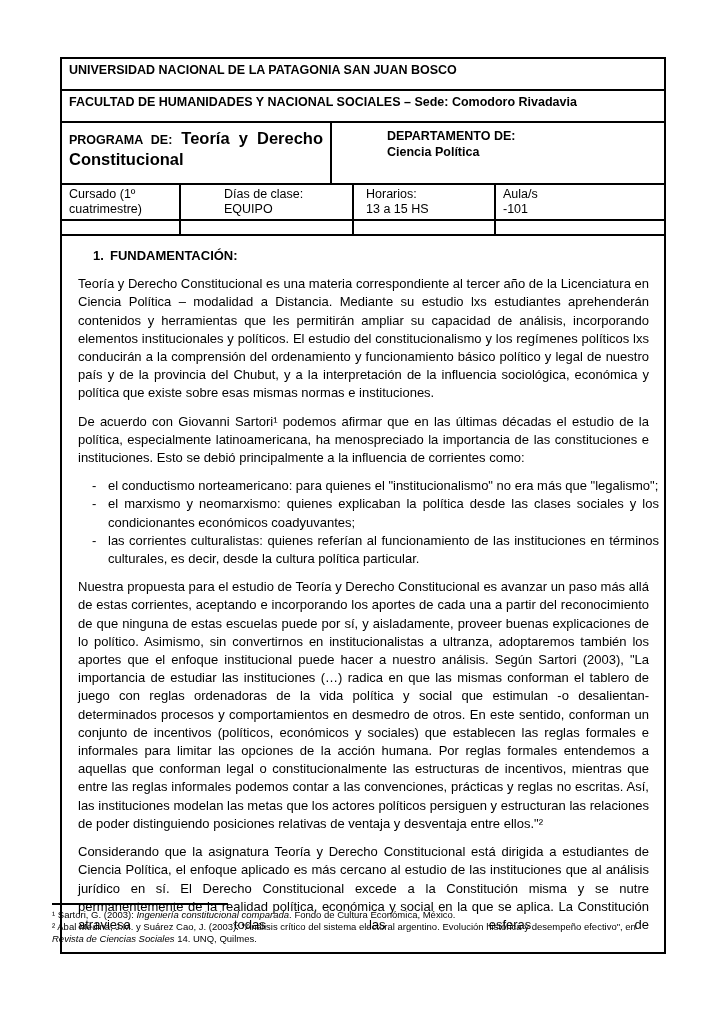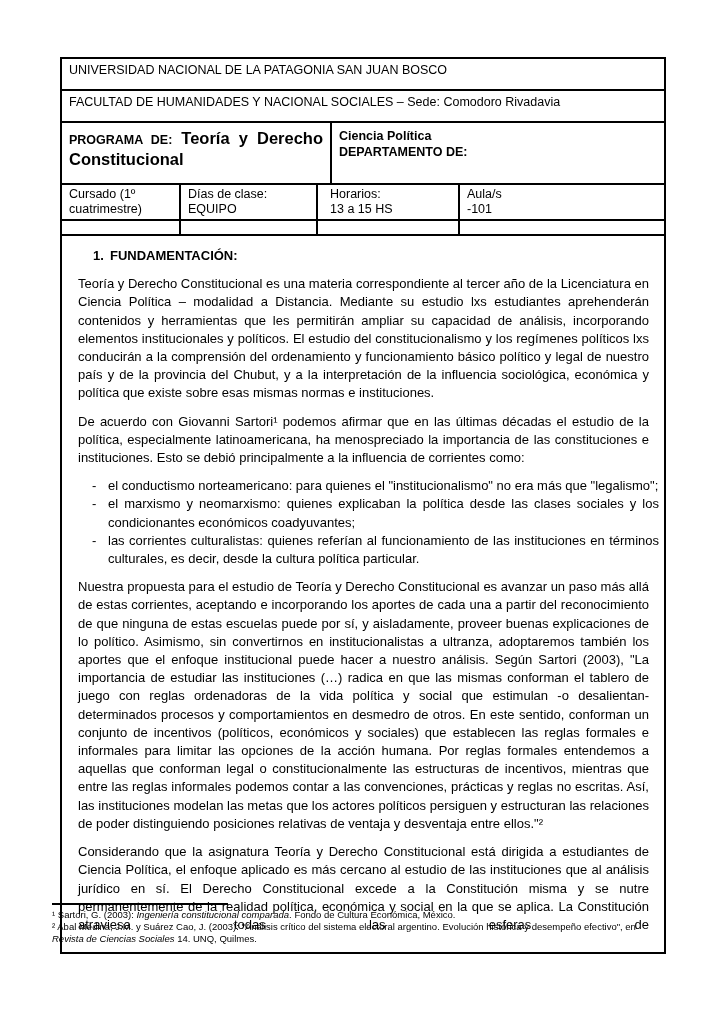--- a/index.html
+++ b/index.html
@@ -14,36 +14,36 @@
 
   
   .doc-table {
     position: absolute; left: 60px; top: 57px; width: 606px;
     border: 2px solid #000;
     background: #fff;
   }
   .row { border-bottom: 2px solid #000; }
   .row:last-child { border-bottom: none; }
 
-  .r-text { padding: 4px 7px 11px 7px; font-size: 12.5px; font-weight: normal; line-height: 15px; }
+  .r-text { padding: 4px 7px 11px 7px; font-size: 12.5px; font-weight: bold; line-height: 15px; }
 
-  .r-program { display: flex; align-items: stretch; }
+  .r-program { display: flex; align-items: stretch; gap: 48px; }
   .cell-program {
     width: 270px; border-right: 2px solid #000;
     padding: 5px 7px 13px 7px; text-align: justify;
   }
   .prog-label { font-size: 12.5px; font-weight: bold; }
   .prog-title { font-size: 16.5px; font-weight: bold; line-height: 21px; }
   .cell-department { flex: 1; padding: 5px 7px; }
   .dep-line { display: block; font-size: 12.5px; font-weight: bold; line-height: 16px; }
 
   .r-schedule { display: flex; align-items: stretch; font-size: 12.5px; line-height: 14.5px; }
   .sc { padding: 2px 7px 3px 7px; border-right: 2px solid #000; }
   .sc:last-child { border-right: none; }
-  .c1 { width: 119px; } .c2 { width: 137px; } .c3 { width: 142px; padding-left: 12px; } .c4 { flex: 1; }
+  .c1 { width: 119px; } .c2 { width: 137px; margin-left: 36px; } .c3 { width: 142px; padding-left: 12px; } .c4 { flex: 1; }
   .blk { display: block; }
 
   .r-empty { display: flex; height: 15px; }
   .r-empty .sc { padding: 0; }
 
   .r-staff { padding: 2px 7px 4px 7px; font-size: 12.5px; line-height: 15px; }
   .staff-line { display: block; }
   .b { font-weight: bold; }
 
   
@@ -80,22 +80,22 @@
     <div class="row r-text">
       <span>FACULTAD DE HUMANIDADES Y NACIONAL SOCIALES – Sede: Comodoro Rivadavia</span>
     </div>
 
     <div class="row r-program">
       <div class="cell-program">
         <span class="prog-label">PROGRAMA DE:</span>
         <span class="prog-title">Teoría y Derecho Constitucional</span>
       </div>
       <div class="cell-department">
+        <span class="dep-line">DEPARTAMENTO DE:</span>
         <span class="dep-line">Ciencia Política</span>
-        <span class="dep-line">DEPARTAMENTO DE:</span>
       </div>
     </div>
 
     <div class="row r-schedule">
       <div class="sc c1">
         <span class="blk">Cursado (1º cuatrimestre)</span>
       </div>
       <div class="sc c2">
         <span class="blk">Días de clase:</span>
         <span class="blk">EQUIPO</span>

